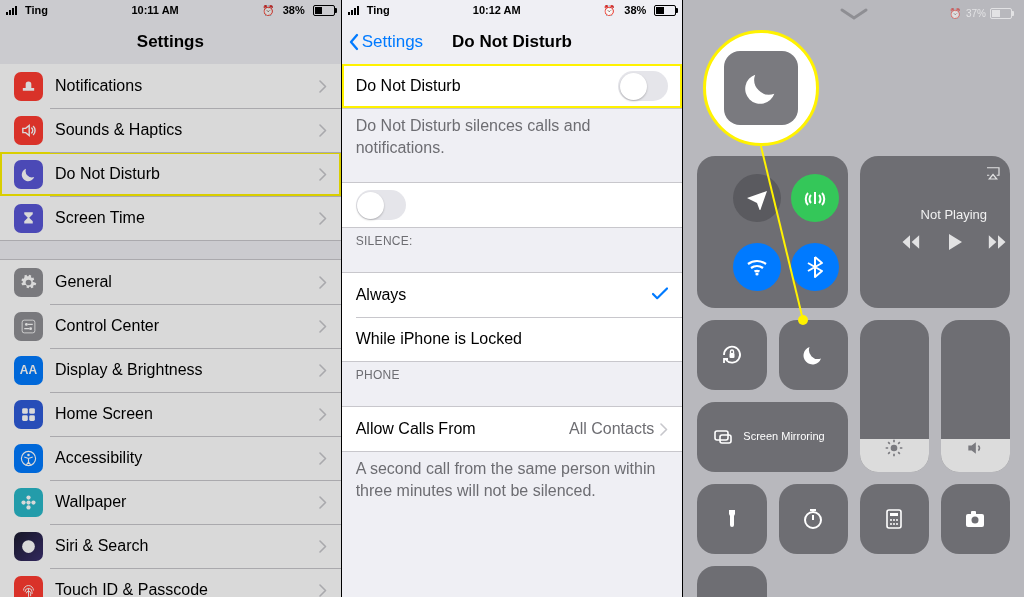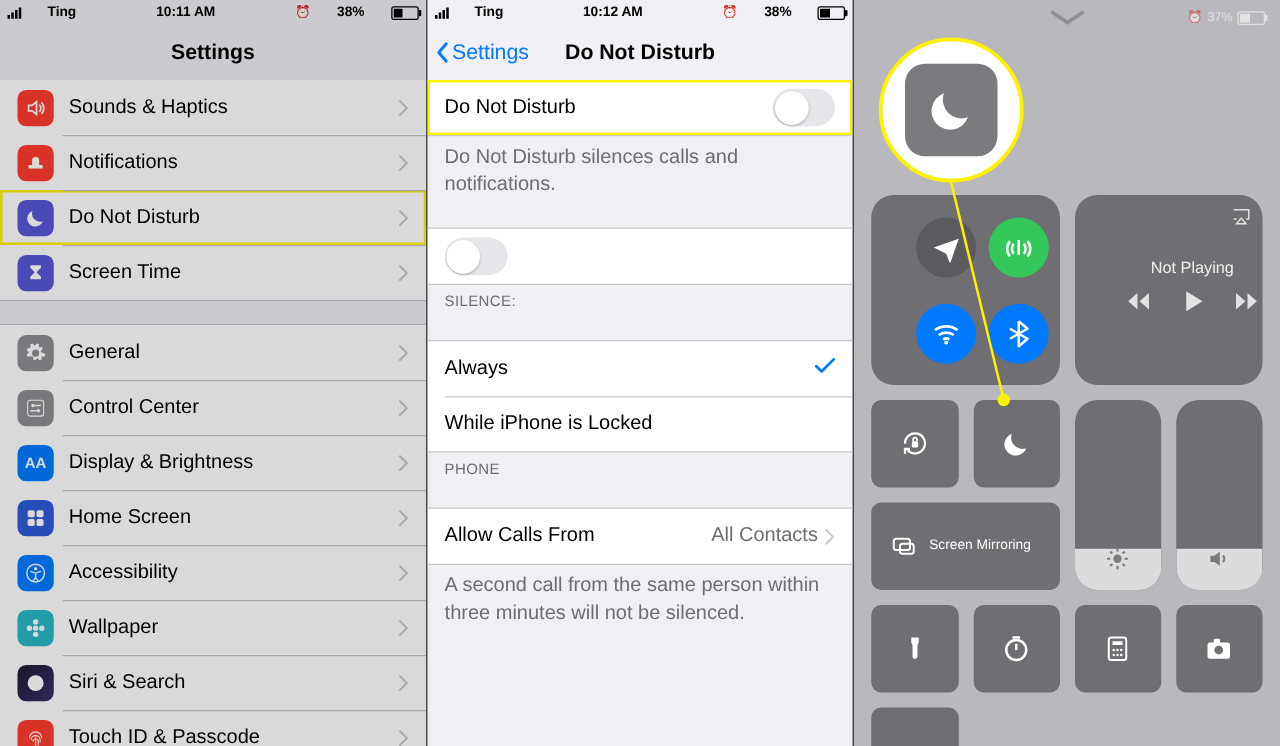--- a/index.html
+++ b/index.html
@@ -19,21 +19,21 @@
     --cc-tile-light:#dcdcdc;
     --highlight:#fff200;
   }
   html,body{margin:0;padding:0;font-family:-apple-system,BlinkMacSystemFont,"Helvetica Neue",Arial,sans-serif;background:#fff;}
   .stage{width:1024px;height:597px;display:flex;position:relative;}
   .panel{width:var(--panel-w);height:var(--panel-h);position:relative;overflow:hidden;box-sizing:border-box;}
   .sep{width:var(--sep);height:var(--panel-h);background:#000;}
   
   .statusbar{height:20px;display:flex;align-items:center;justify-content:space-between;padding:0 6px;font-size:11px;font-weight:600;color:#000;background:var(--ios-bg);}
   .statusbar.dim{filter:brightness(.85);}
-  .sb-left,.sb-right{display:flex;align-items:center;gap:21px;}
+  .sb-left,.sb-right{display:flex;align-items:center;gap:8px;}
   .sb-ant{display:inline-flex;align-items:flex-end;gap:1px;}
   .sb-ant i{width:2px;background:#000;display:inline-block;}
   .sb-ant i:nth-child(1){height:3px;} .sb-ant i:nth-child(2){height:5px;}
   .sb-ant i:nth-child(3){height:7px;} .sb-ant i:nth-child(4){height:9px;}
   .sb-batt{display:inline-flex;align-items:center;}
   .sb-batt .body{width:20px;height:9px;border:1px solid #000;border-radius:2px;position:relative;}
   .sb-batt .body::after{content:"";position:absolute;right:-3px;top:2px;width:2px;height:5px;background:#000;border-radius:0 1px 1px 0;}
   .sb-batt .fill{position:absolute;left:1px;top:1px;bottom:1px;width:38%;background:#000;}
   .sb-alarm{font-size:10px;}
   
@@ -66,21 +66,21 @@
   .check svg{width:16px;height:13px;}
   
   .hl{box-shadow:inset 0 0 0 2px var(--highlight);}
   
   .cc{background:#b8b8bd;position:relative;width:100%;height:100%;}
   .cc-notch{position:absolute;top:8px;left:50%;transform:translateX(-50%);}
   .cc-notch svg{width:28px;height:12px;display:block;opacity:.55;}
   .cc-status{position:absolute;top:8px;right:12px;font-size:10px;color:#fff;opacity:.6;display:flex;align-items:center;gap:4px;}
   .cc-status .body{border-color:#fff;} .cc-status .body::after{background:#fff;} .cc-status .fill{background:#fff;}
   .cc-grid{position:absolute;left:14px;right:14px;top:156px;display:grid;grid-template-columns:repeat(4,1fr);grid-auto-rows:70px;gap:12px;}
-  .tile{background:var(--cc-tile);border-radius:8px;display:flex;align-items:center;justify-content:center;color:#fff;position:relative;}
+  .tile{background:var(--cc-tile);border-radius:18px;display:flex;align-items:center;justify-content:center;color:#fff;position:relative;}
   .tile.r2{grid-row:span 2;border-radius:18px;} .tile.c2{grid-column:span 2;padding-left:38px;}
   .tile svg{width:24px;height:24px;}
   .conn{display:grid;grid-template-columns:1fr 1fr;grid-template-rows:1fr 1fr;gap:10px;padding:12px;align-content:center;justify-items:center;align-items:center;}
   .conn .cbtn{width:48px;height:48px;border-radius:50%;display:flex;align-items:center;justify-content:center;color:#fff;}
   .media{flex-direction:column;gap:8px;}
   .media .airplay{position:absolute;top:8px;right:8px;opacity:.8;}
   .media .title{font-size:13px;opacity:.9;}
   .media .ctrls{display:flex;gap:22px;align-items:center;opacity:.8;}
   .slider{background:var(--cc-tile);border-radius:18px;position:relative;overflow:hidden;}
   .slider .fill{position:absolute;left:0;right:0;bottom:0;height:22%;background:var(--cc-tile-light);}
@@ -279,37 +279,37 @@
     </span>
   </div>
   <div class="navbar dim">
     <span class="nav-title">Settings</span>
   </div>
   <div class="listbody dim">
     <div class="group">
       <div class="cell">
         <span class="iconbox" style="background:#ff3b30">
               <svg>
+                <use href="#bell"></use>
+              </svg>
+            </span>
+        <span class="label">Notifications</span>
+        <span class="chev">
+              <svg>
+                <use href="#chev-r"></use>
+              </svg>
+            </span>
+      </div>
+      <div class="cell">
+        <span class="iconbox" style="background:#ff3b30">
+              <svg>
                 <use href="#speaker"></use>
               </svg>
             </span>
         <span class="label">Sounds &amp; Haptics</span>
-        <span class="chev">
-              <svg>
-                <use href="#chev-r"></use>
-              </svg>
-            </span>
-      </div>
-      <div class="cell">
-        <span class="iconbox" style="background:#ff3b30">
-              <svg>
-                <use href="#bell"></use>
-              </svg>
-            </span>
-        <span class="label">Notifications</span>
         <span class="chev">
               <svg>
                 <use href="#chev-r"></use>
               </svg>
             </span>
       </div>
       <div class="cell hl">
         <span class="iconbox" style="background:#5856d6">
               <svg>
                 <use href="#moon"></use>

